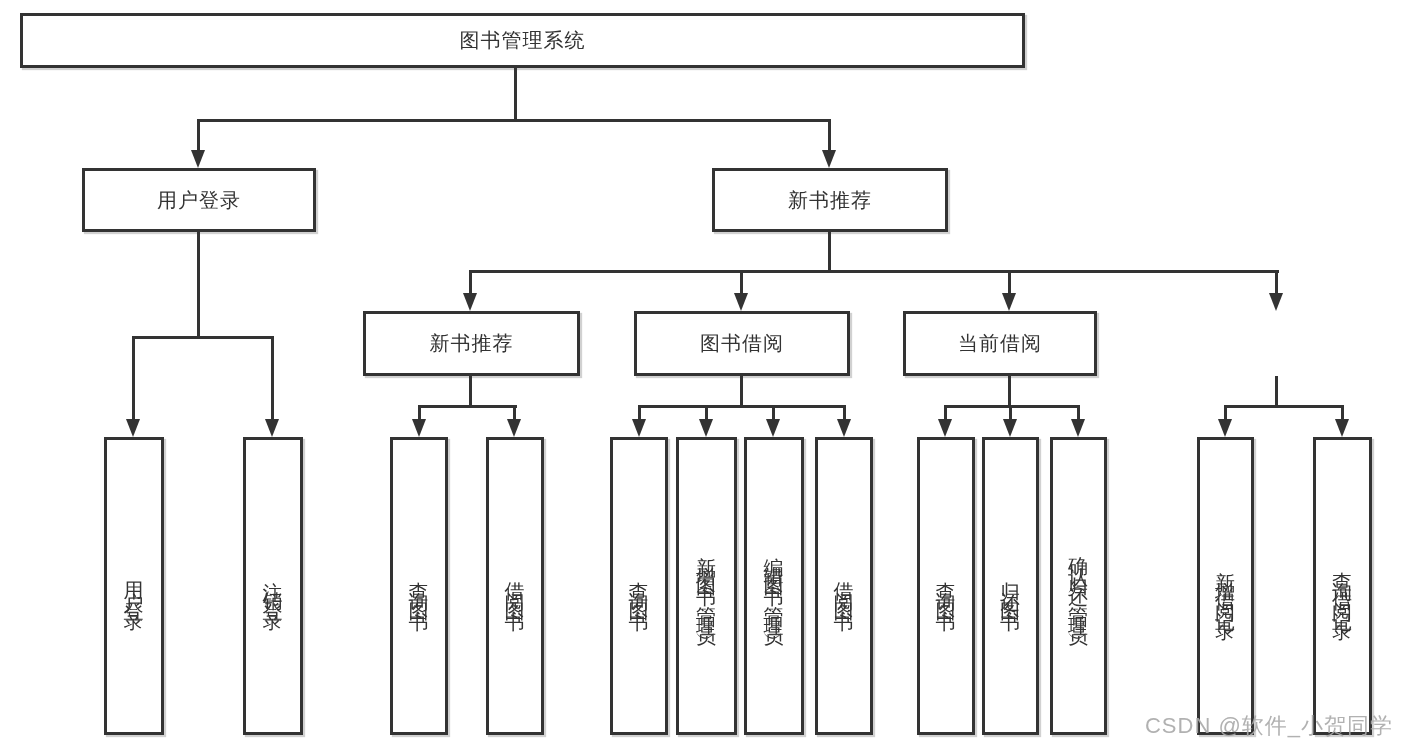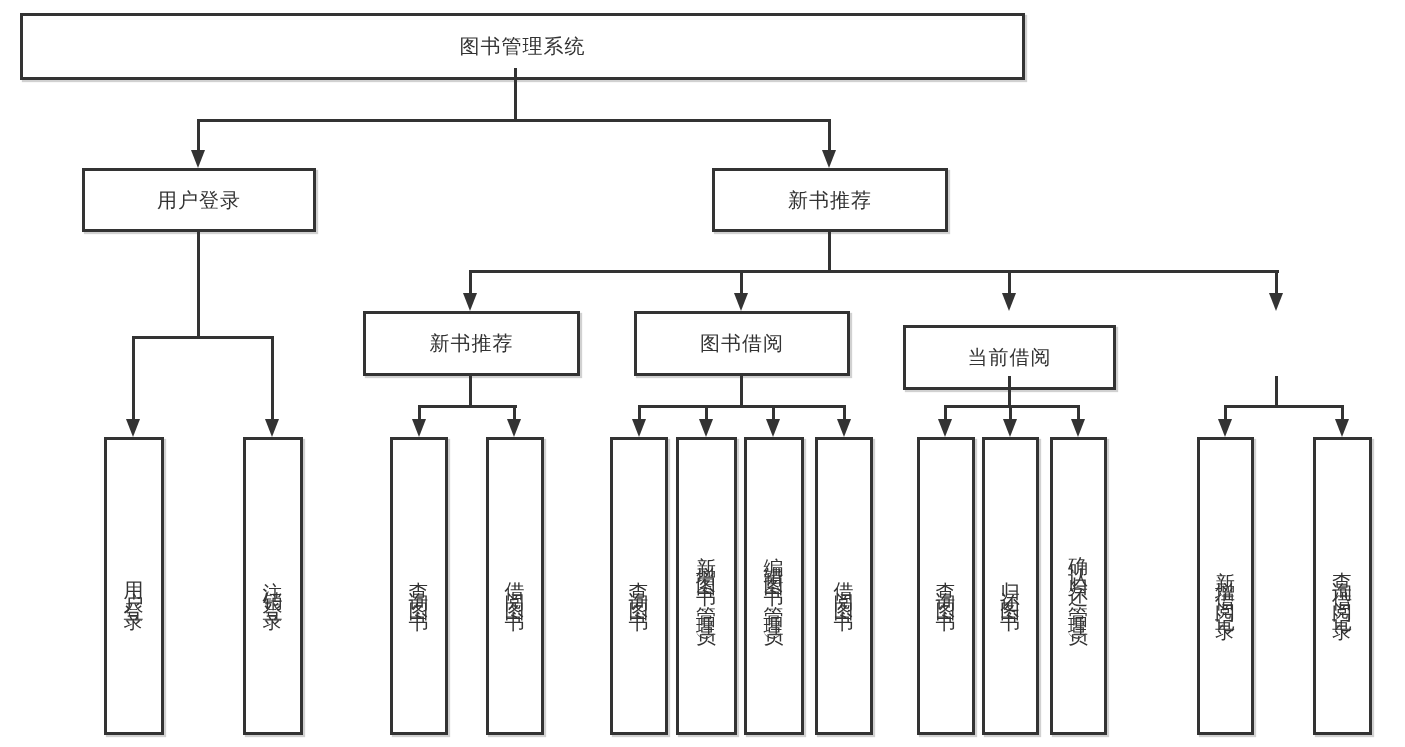--- a/index.html
+++ b/index.html
@@ -26,21 +26,21 @@
   .watermark{
     position:absolute;top:711px;right:12px;font-size:22px;letter-spacing:1px;
     color:#a9a9a9;opacity:0.9;z-index:10;white-space:nowrap;
   }
 </style>
 </head>
 <body>
 
 <div class="canvas">
 
-  <div class="box" style="left:20px;top:13px;width:1005px;height:67px;">
+  <div class="box" style="left:20px;top:13px;width:1005px;height:55px;">
     <span class="hlabel">图书管理系统</span>
   </div>
 
   <div class="line" style="left:514px;top:68px;width:3px;height:53px;"></div>
   <div class="line" style="left:197px;top:119px;width:634px;height:3px;"></div>
   <div class="line" style="left:197px;top:121px;width:3px;height:31px;"></div>
   <div class="arrow" style="left:191px;top:150px;"></div>
   <div class="line" style="left:828px;top:121px;width:3px;height:31px;"></div>
   <div class="arrow" style="left:822px;top:150px;"></div>
 
@@ -68,21 +68,21 @@
   <div class="arrow" style="left:1002px;top:293px;"></div>
   <div class="line" style="left:1275px;top:272px;width:3px;height:23px;"></div>
   <div class="arrow" style="left:1269px;top:293px;"></div>
 
   <div class="box" style="left:634px;top:311px;width:216px;height:65px;">
     <span class="hlabel">图书借阅</span>
   </div>
   <div class="box" style="left:363px;top:311px;width:217px;height:65px;">
     <span class="hlabel">新书推荐</span>
   </div>
-  <div class="box" style="left:903px;top:325px;width:213px;height:65px;align-items:center;">
+  <div class="box" style="left:903px;top:311px;width:194px;height:65px;align-items:center;">
     <span class="hlabel">当前借阅</span>
   </div>
 
   <div class="line" style="left:469px;top:376px;width:3px;height:31px;"></div>
   <div class="line" style="left:418px;top:405px;width:99px;height:3px;"></div>
   <div class="line" style="left:418px;top:407px;width:3px;height:14px;"></div>
   <div class="arrow" style="left:412px;top:419px;"></div>
   <div class="line" style="left:513px;top:407px;width:3px;height:14px;"></div>
   <div class="arrow" style="left:507px;top:419px;"></div>
 
@@ -150,14 +150,15 @@
     <span>确认归还（管理员）</span>
   </div>
 
   <div class="box vbox" style="left:1197px;top:437px;width:57px;height:298px;">
     <span>新增借阅记录</span>
   </div>
   <div class="box vbox" style="left:1313px;top:437px;width:59px;height:298px;">
     <span>查询借阅记录</span>
   </div>
 
+  <div class="watermark">CSDN @软件_小贺同学</div>
 
 </div>
 
 </body></html>

